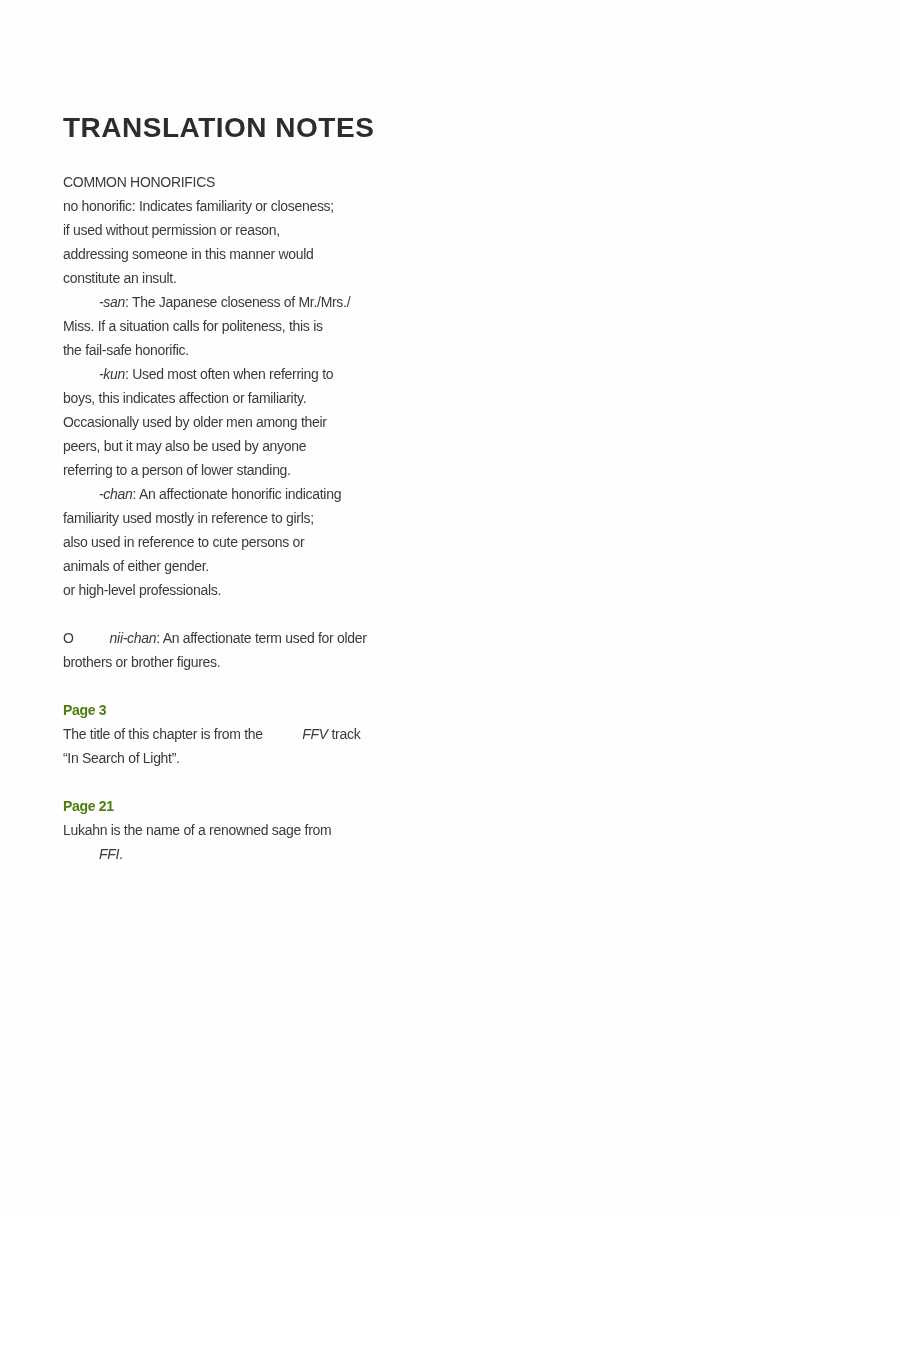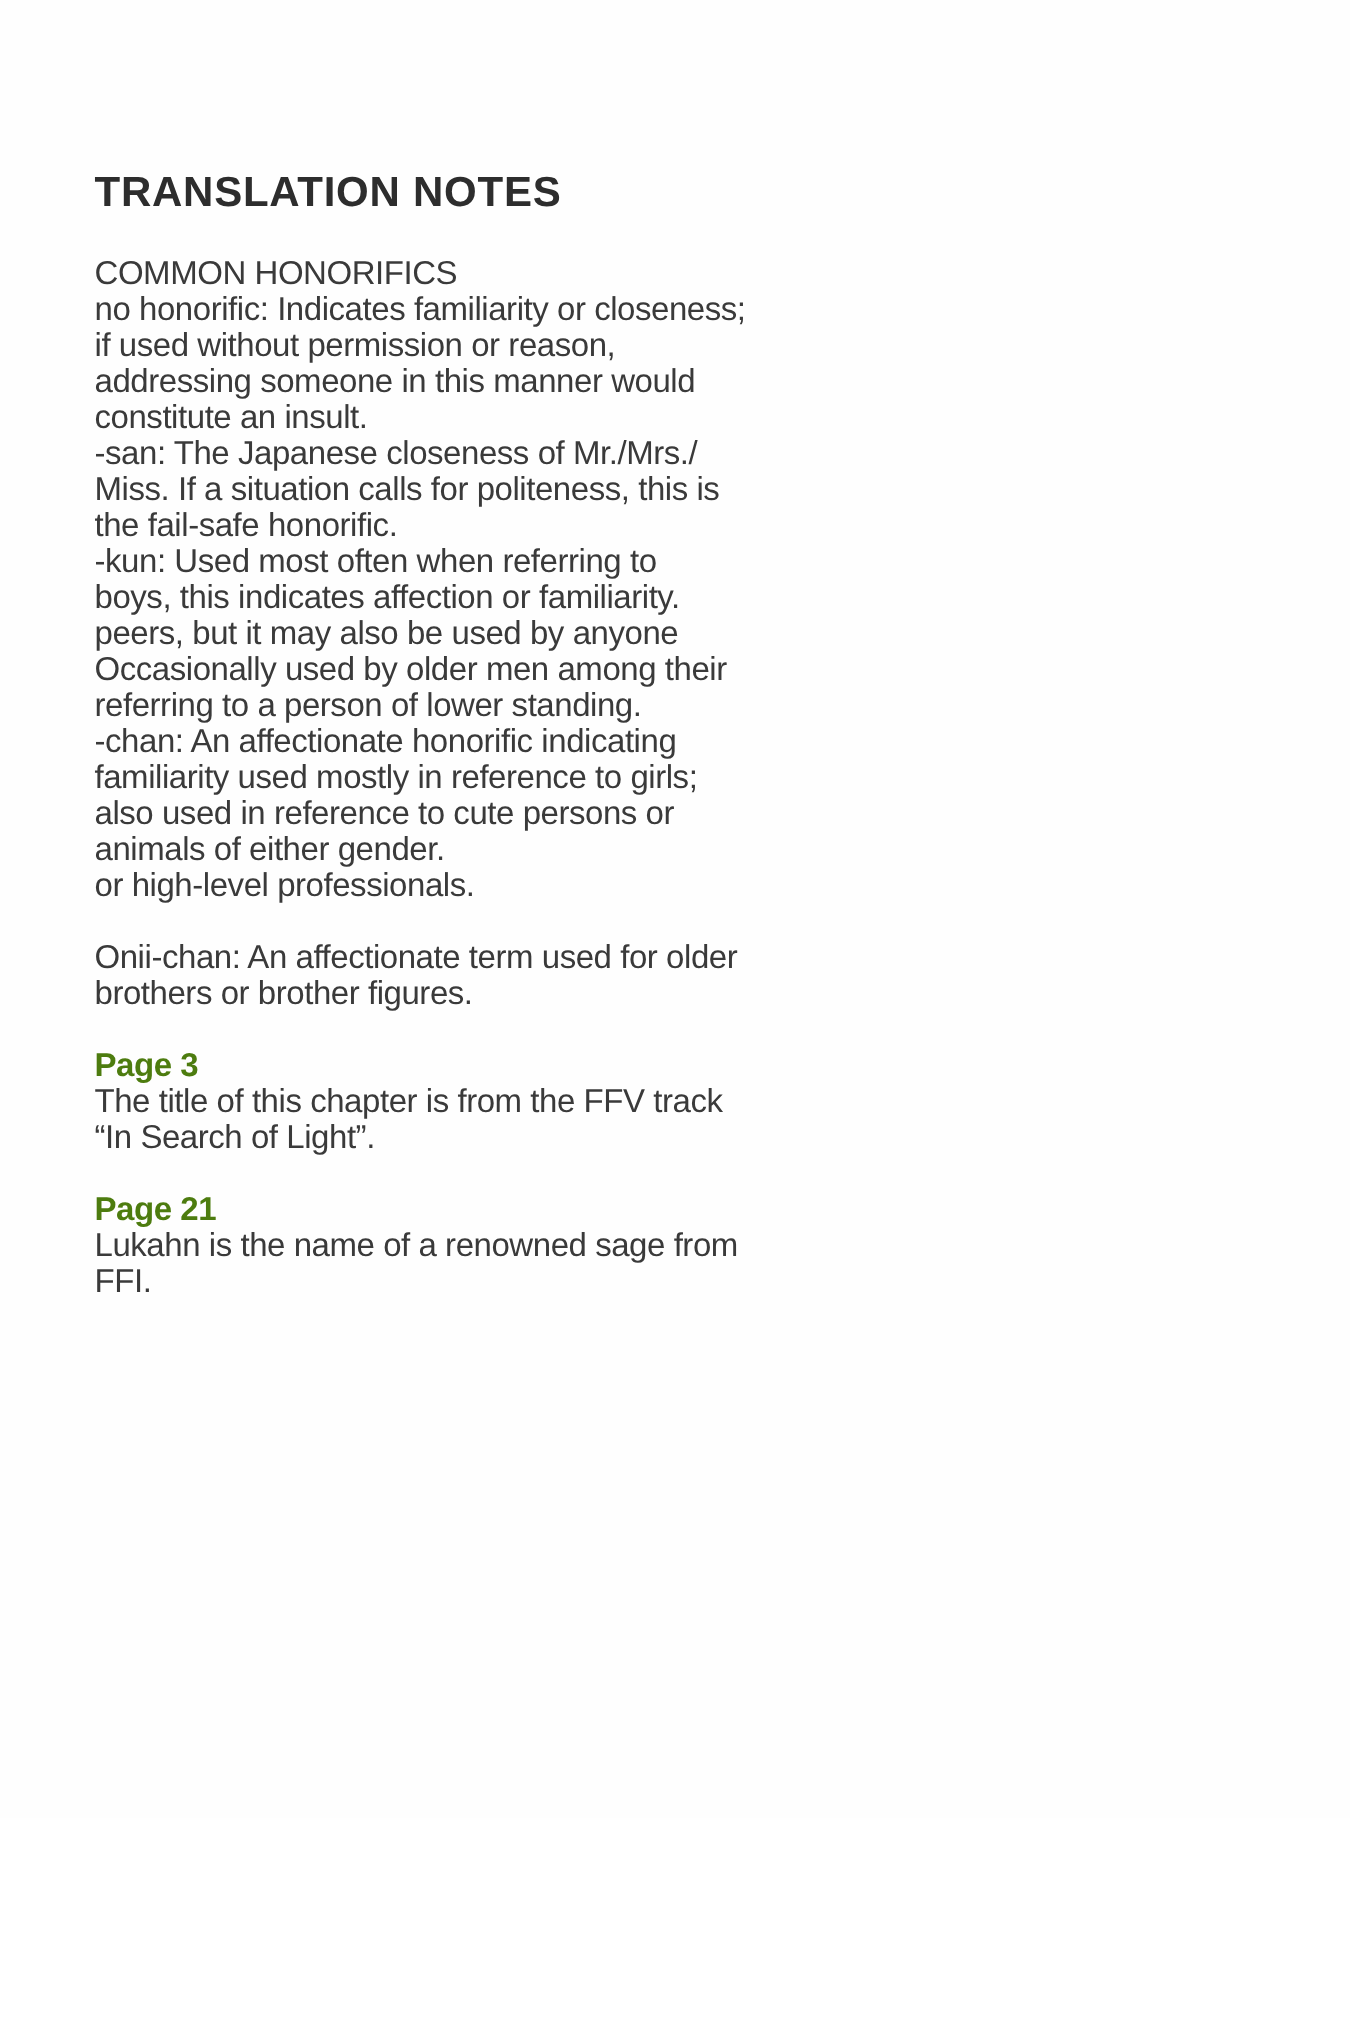--- a/index.html
+++ b/index.html
@@ -25,27 +25,29 @@
     font-size: 28px;
     font-weight: 700;
     letter-spacing: 0.5px;
     color: #2d2d2d;
     font-family: "Liberation Sans", sans-serif;
   }
   .section {
     margin: 0 0 24px 0;
   }
   .line {
-    font-size: 22px;
+    font-size: 14px;
     line-height: 24px;
     letter-spacing: -0.3px;
     color: #3a3a3a;
     white-space: nowrap;
   }
   .line .it {
+    font-style: italic;
+    margin-left: 36px;
   }
   .line .bd {
     font-weight: 700;
     color: #4d7c0f;
   }
 </style>
 </head>
 <body>
 
 <div class="page">
@@ -56,22 +58,22 @@
         <div class="line"><span>COMMON HONORIFICS</span></div>
         <div class="line"><span>no honorific: Indicates familiarity or closeness;</span></div>
         <div class="line"><span>if used without permission or reason,</span></div>
         <div class="line"><span>addressing someone in this manner would</span></div>
         <div class="line"><span>constitute an insult.</span></div>
         <div class="line"><span class="it">-san</span><span>: The Japanese closeness of Mr./Mrs./</span></div>
         <div class="line"><span>Miss. If a situation calls for politeness, this is</span></div>
         <div class="line"><span>the fail-safe honorific.</span></div>
         <div class="line"><span class="it">-kun</span><span>: Used most often when referring to</span></div>
         <div class="line"><span>boys, this indicates affection or familiarity.</span></div>
+        <div class="line"><span>Occasionally used by older men among their</span></div>
         <div class="line"><span>peers, but it may also be used by anyone</span></div>
-        <div class="line"><span>Occasionally used by older men among their</span></div>
         <div class="line"><span>referring to a person of lower standing.</span></div>
         <div class="line"><span class="it">-chan</span><span>: An affectionate honorific indicating</span></div>
         <div class="line"><span>familiarity used mostly in reference to girls;</span></div>
         <div class="line"><span>also used in reference to cute persons or</span></div>
         <div class="line"><span>animals of either gender.</span></div>
         <div class="line"><span>or high-level professionals.</span></div>
       </div>
 
     <div class="section">
         <div class="line"><span>O</span><span class="it">nii-chan</span><span>: An affectionate term used for older</span></div>

